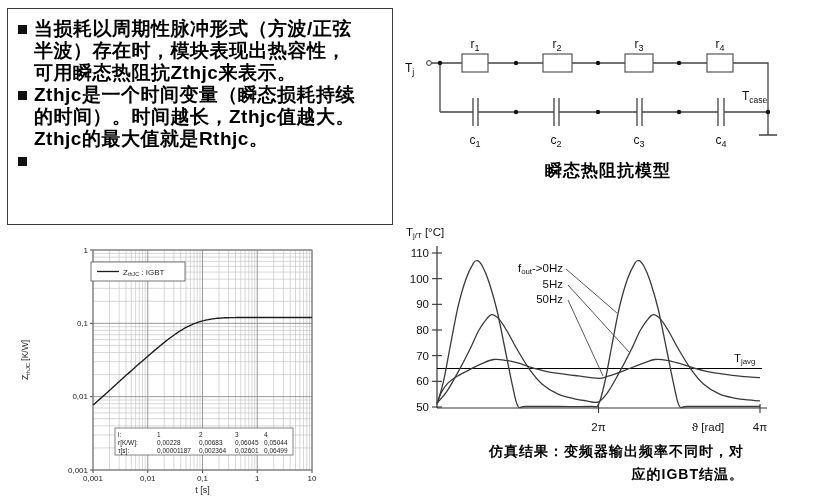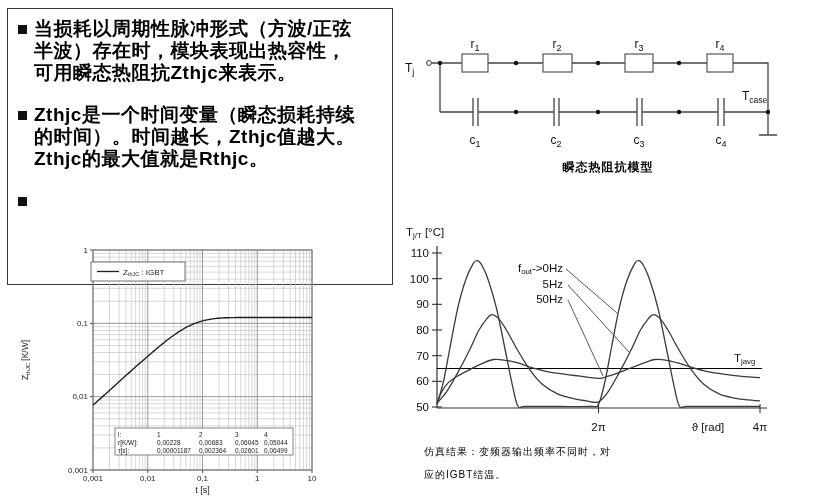--- a/index.html
+++ b/index.html
@@ -1,29 +1,29 @@
 <!DOCTYPE html>
 <html><head>
 <meta charset="utf-8">
 <style>
   html,body{margin:0;padding:0;background:#fff;}
   .slide{position:relative;width:822px;height:504px;background:#fff;overflow:hidden;
          font-family:"Liberation Sans","DejaVu Sans",sans-serif;color:#000;}
   
-  .info-box{position:absolute;left:7px;top:8px;width:386px;height:277px;box-sizing:border-box;
+  .info-box{position:absolute;left:7px;top:8px;width:386px;height:217px;box-sizing:border-box;
             border:1.5px solid #3a3a3a;padding:9px 6px 0 10px;background:#fff;}
   .bullet{display:flex;align-items:flex-start;}
-  .bullet + .bullet{margin-top:20px;}
+  .bullet + .bullet{margin-top:0;}
   .bullet-marker{flex:0 0 auto;width:9px;height:9px;background:#111;margin:7px 7px 0 0;}
   .bullet-text{font-weight:bold;font-size:19px;line-height:22px;letter-spacing:0.5px;
                white-space:pre-line;font-family:"Liberation Sans","DejaVu Sans",sans-serif;}
   .circuit-caption{position:absolute;left:518px;top:159px;width:180px;text-align:center;
-                   font-weight:bold;font-size:12px;letter-spacing:1px;}
-  .sim-caption{position:absolute;left:424px;top:440px;width:320px;font-weight:normal;
-               font-size:10px;line-height:23px;letter-spacing:1px;white-space:pre-line;}
+                   font-weight:bold;font-size:17px;letter-spacing:1px;}
+  .sim-caption{position:absolute;left:424px;top:440px;width:320px;font-weight:bold;
+               font-size:14px;line-height:23px;letter-spacing:1px;white-space:pre-line;text-align:right;}
   svg{position:absolute;overflow:visible;}
   #circuit-svg{left:398px;top:10px;}
   #zth-chart{left:8px;top:240px;}
   #temp-chart{left:398px;top:215px;}
   svg text{font-family:"Liberation Sans","DejaVu Sans",sans-serif;}
 </style>
 </head>
 <body>
 
 <div class="slide">

